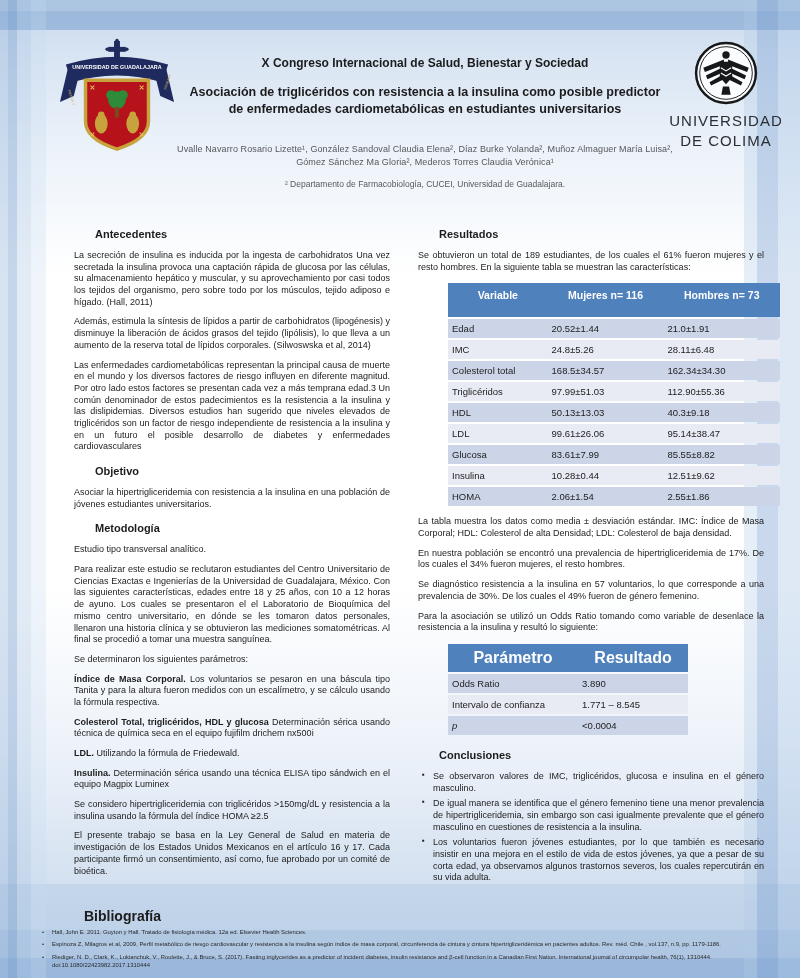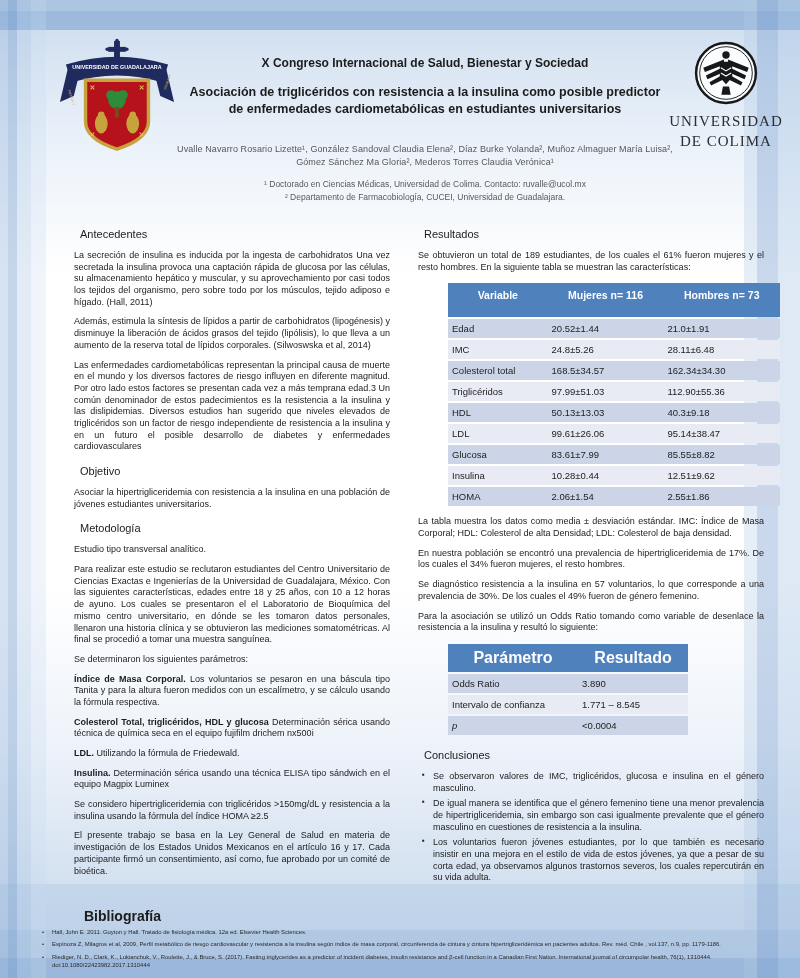--- a/index.html
+++ b/index.html
@@ -26,27 +26,27 @@
               font-weight:bold; font-size:12px; }
   .main-title { position:absolute; top:84px; left:185px; width:480px; text-align:center;
                 font-weight:bold; font-size:12.5px; line-height:1.35; }
   .authors { position:absolute; top:143px; left:170px; width:510px; text-align:center;
              font-size:9px; color:#57585a; line-height:1.45; letter-spacing:.1px; }
   .affils  { position:absolute; top:178px; left:170px; width:510px; text-align:center;
              font-size:8.5px; color:#57585a; line-height:1.55; }
 
   .logo-udg { position:absolute; left:58px; top:38px; width:118px; height:122px; }
   .logo-col { position:absolute; left:658px; top:40px; width:136px; text-align:center; }
-  .col-word { font-family:Liberation Serif, serif; color:#2b2e33; font-size:15px;
+  .col-word { font-family:Liberation Sans, sans-serif; color:#2b2e33; font-size:15px;
               letter-spacing:1px; line-height:1.2; margin-top:2px; }
 
   .col { position:absolute; top:226px; }
   .col-left  { left:74px;  width:316px; }
   .col-right { left:418px; width:346px; }
-  .sec-heading { font-weight:normal; font-size:11px; margin:12px 0 10px 6px; }
+  .sec-heading { font-weight:bold; font-size:11px; margin:12px 0 10px 21px; }
   .sec-heading.first { margin-top:2px; }
   .para { font-size:9px; line-height:1.3; text-align:justify; margin:0 0 8px 0; }
   .lead { font-weight:bold; }
 
   table.data-table { border-collapse:separate; border-spacing:0 2px; }
   table.t1 { width:332px; margin:2px 0 8px 30px; }
   table.t2 { width:240px; margin:4px 0 10px 30px; }
   .data-table th { background:#4f81bd; color:#fff; font-weight:bold; text-align:center; }
   .t1 th { font-size:10.5px; padding:6px 4px 16px; }
   .t2 th { font-size:16px; padding:5px 4px; }
@@ -138,21 +138,20 @@
       </g>
     </svg>
     <div class="col-word">UNIVERSIDAD</div>
     <div class="col-word">DE COLIMA</div>
   </div>
 
   <div class="congress">X Congreso Internacional de Salud, Bienestar y Sociedad</div>
   <div class="main-title">Asociación de triglicéridos con resistencia a la insulina como posible predictor de enfermedades cardiometabólicas en estudiantes universitarios</div>
   <div class="authors">Uvalle Navarro Rosario Lizette¹, González Sandoval Claudia Elena², Díaz Burke Yolanda², Muñoz Almaguer María Luisa², Gómez Sánchez Ma Gloria², Mederos Torres Claudia Verónica¹</div>
   <div class="affils">
-    <div>¹ Doctorado en Ciencias Médicas, Universidad de Colima. Contacto: ruvalle@ucol.mx</div>
     <div>² Departamento de Farmacobiología, CUCEI, Universidad de Guadalajara.</div>
   </div>
 
   <div class="col col-left">
     <div class="sec-heading first">Antecedentes</div>
     <p class="para">La secreción de insulina es inducida por la ingesta de carbohidratos Una vez secretada la insulina provoca una captación rápida de glucosa por las células, su almacenamiento hepático y muscular, y su aprovechamiento por casi todos los tejidos del organismo, pero sobre todo por los músculos, tejido adiposo e hígado. (Hall, 2011)</p>
     <p class="para">Además, estimula la síntesis de lípidos a partir de carbohidratos (lipogénesis) y disminuye la liberación de ácidos grasos del tejido (lipólisis), lo que lleva a un aumento de la reserva total de lípidos corporales. (Silwoswska et al, 2014)</p>
     <p class="para">Las enfermedades cardiometabólicas representan la principal causa de muerte en el mundo y los diversos factores de riesgo influyen en diferente magnitud. Por otro lado estos factores se presentan cada vez a más temprana edad.3 Un común denominador de estos padecimientos es la resistencia a la insulina y las dislipidemias. Diversos estudios han sugerido que niveles elevados de triglicéridos son un factor de riesgo independiente de resistencia a la insulina y en un futuro el posible desarrollo de diabetes y enfermedades cardiovasculares</p>
 
     <div class="sec-heading">Objetivo</div>

